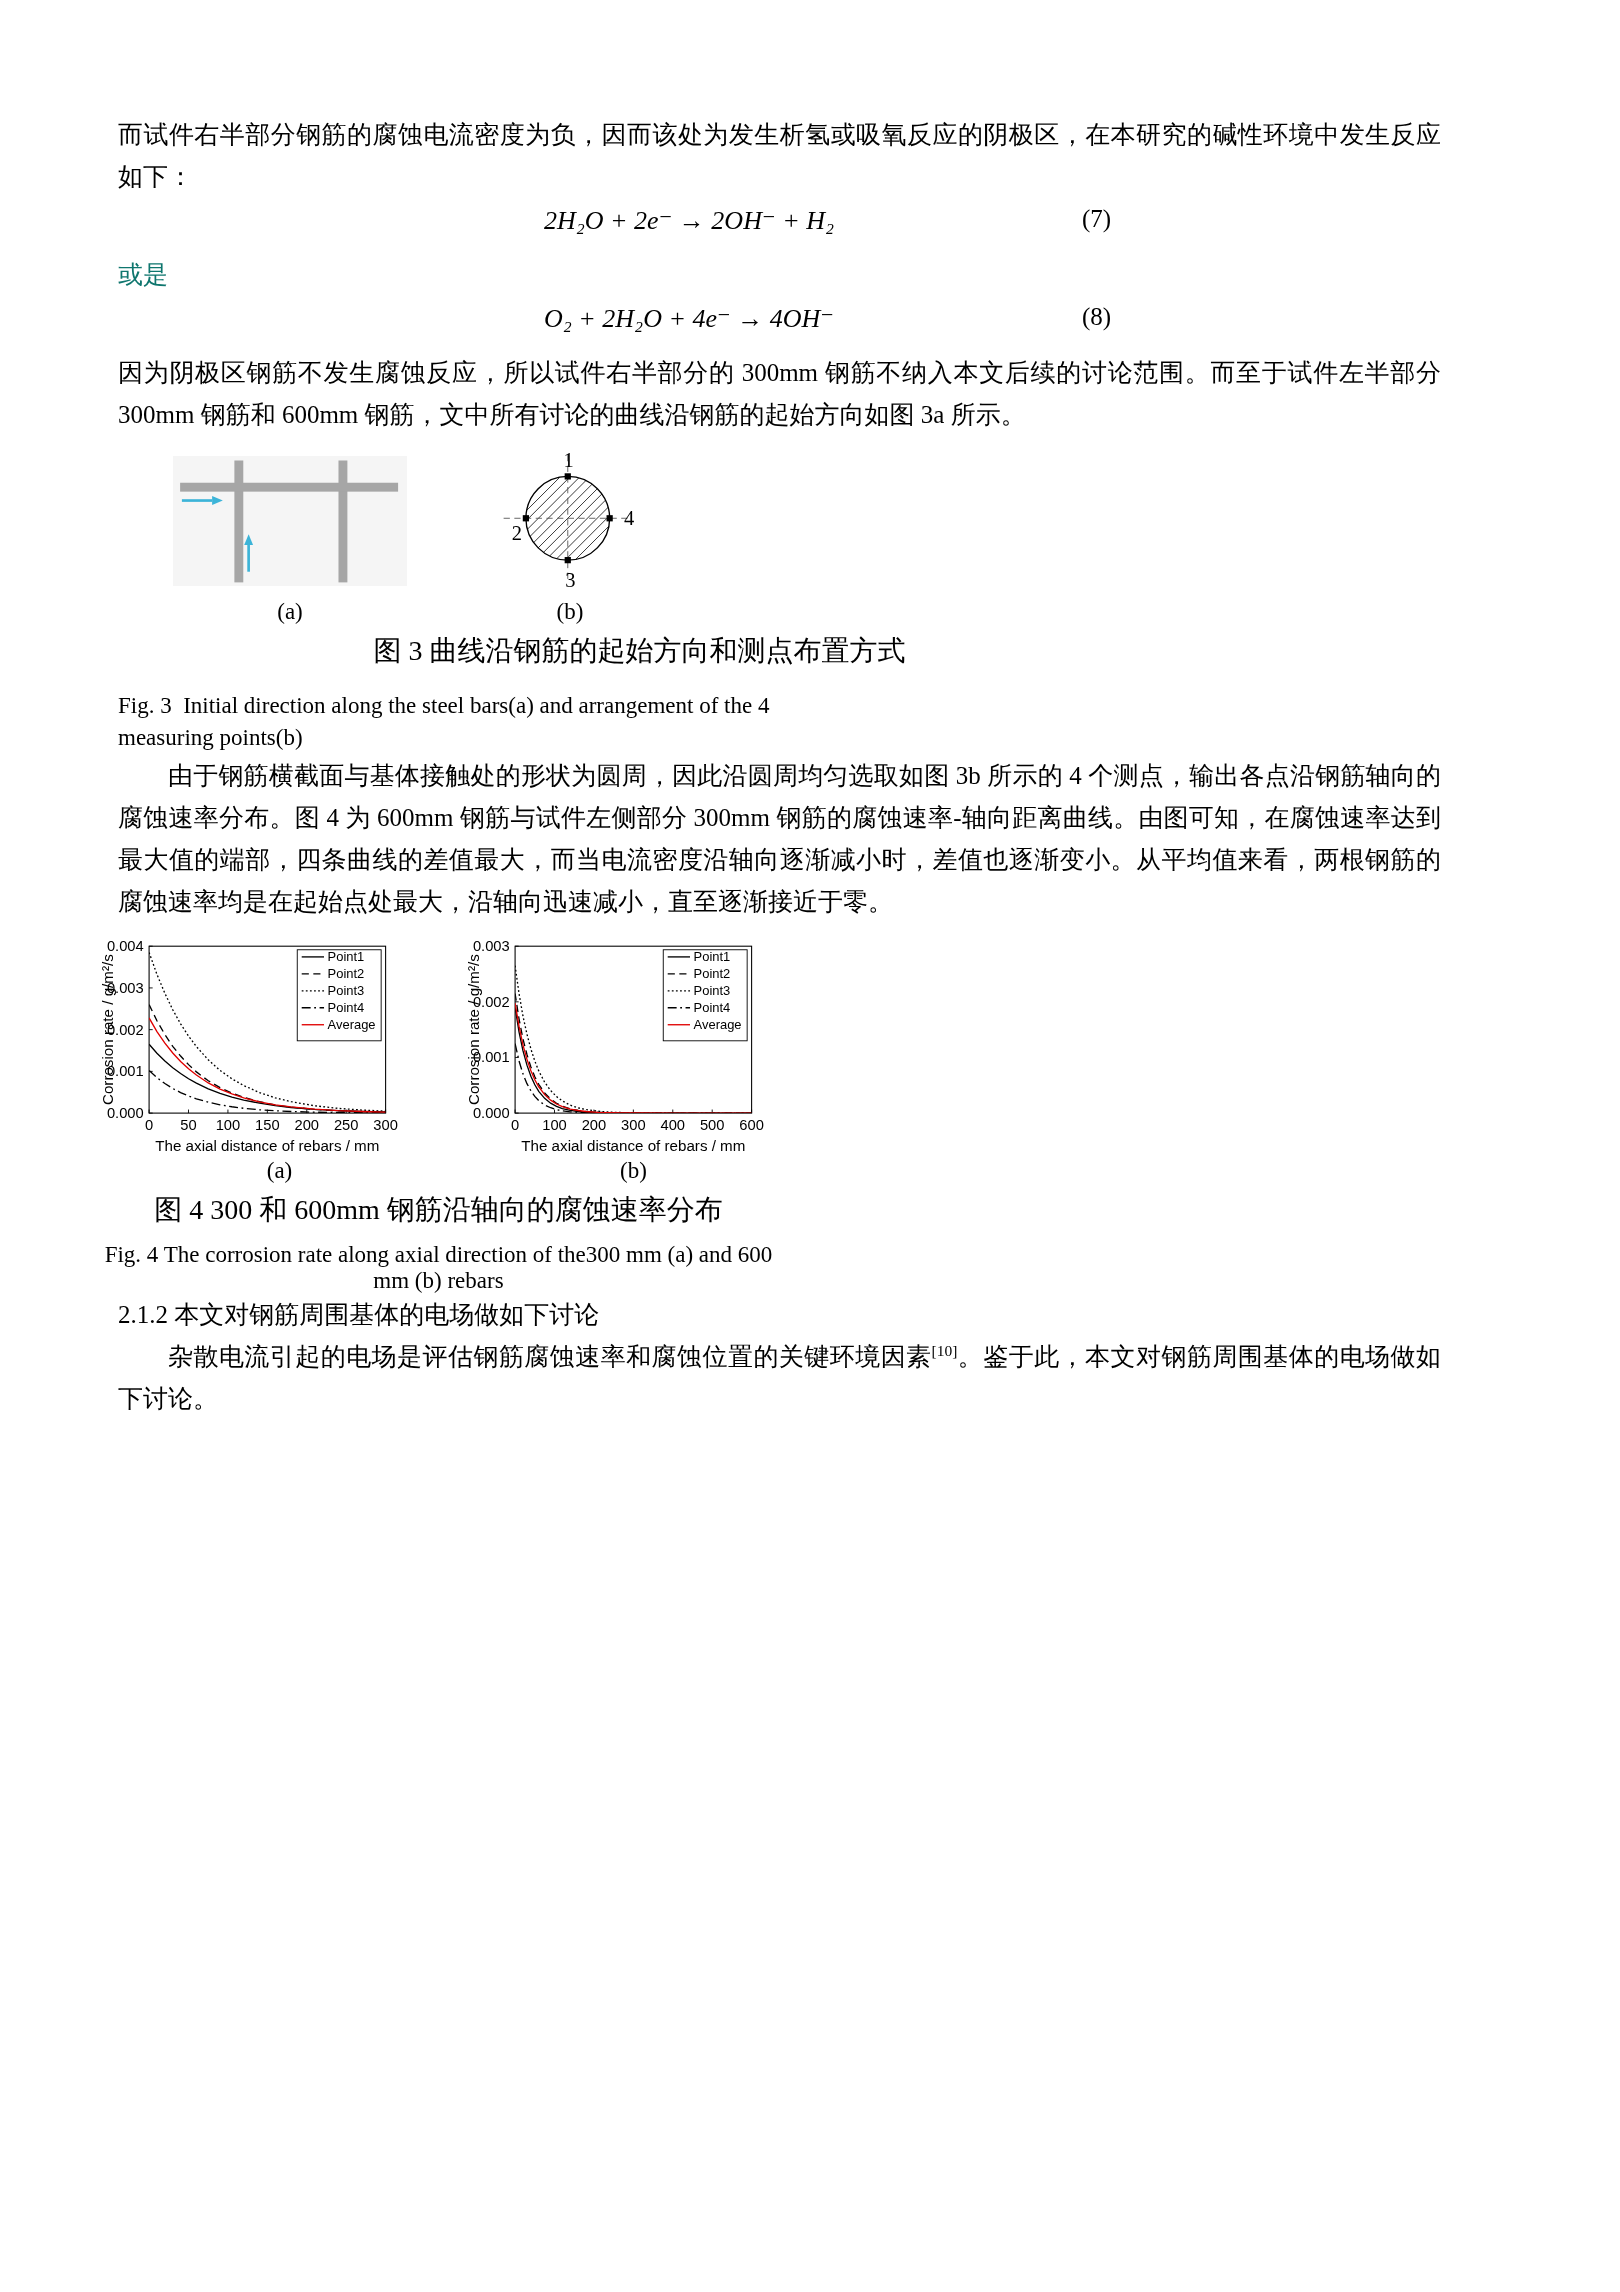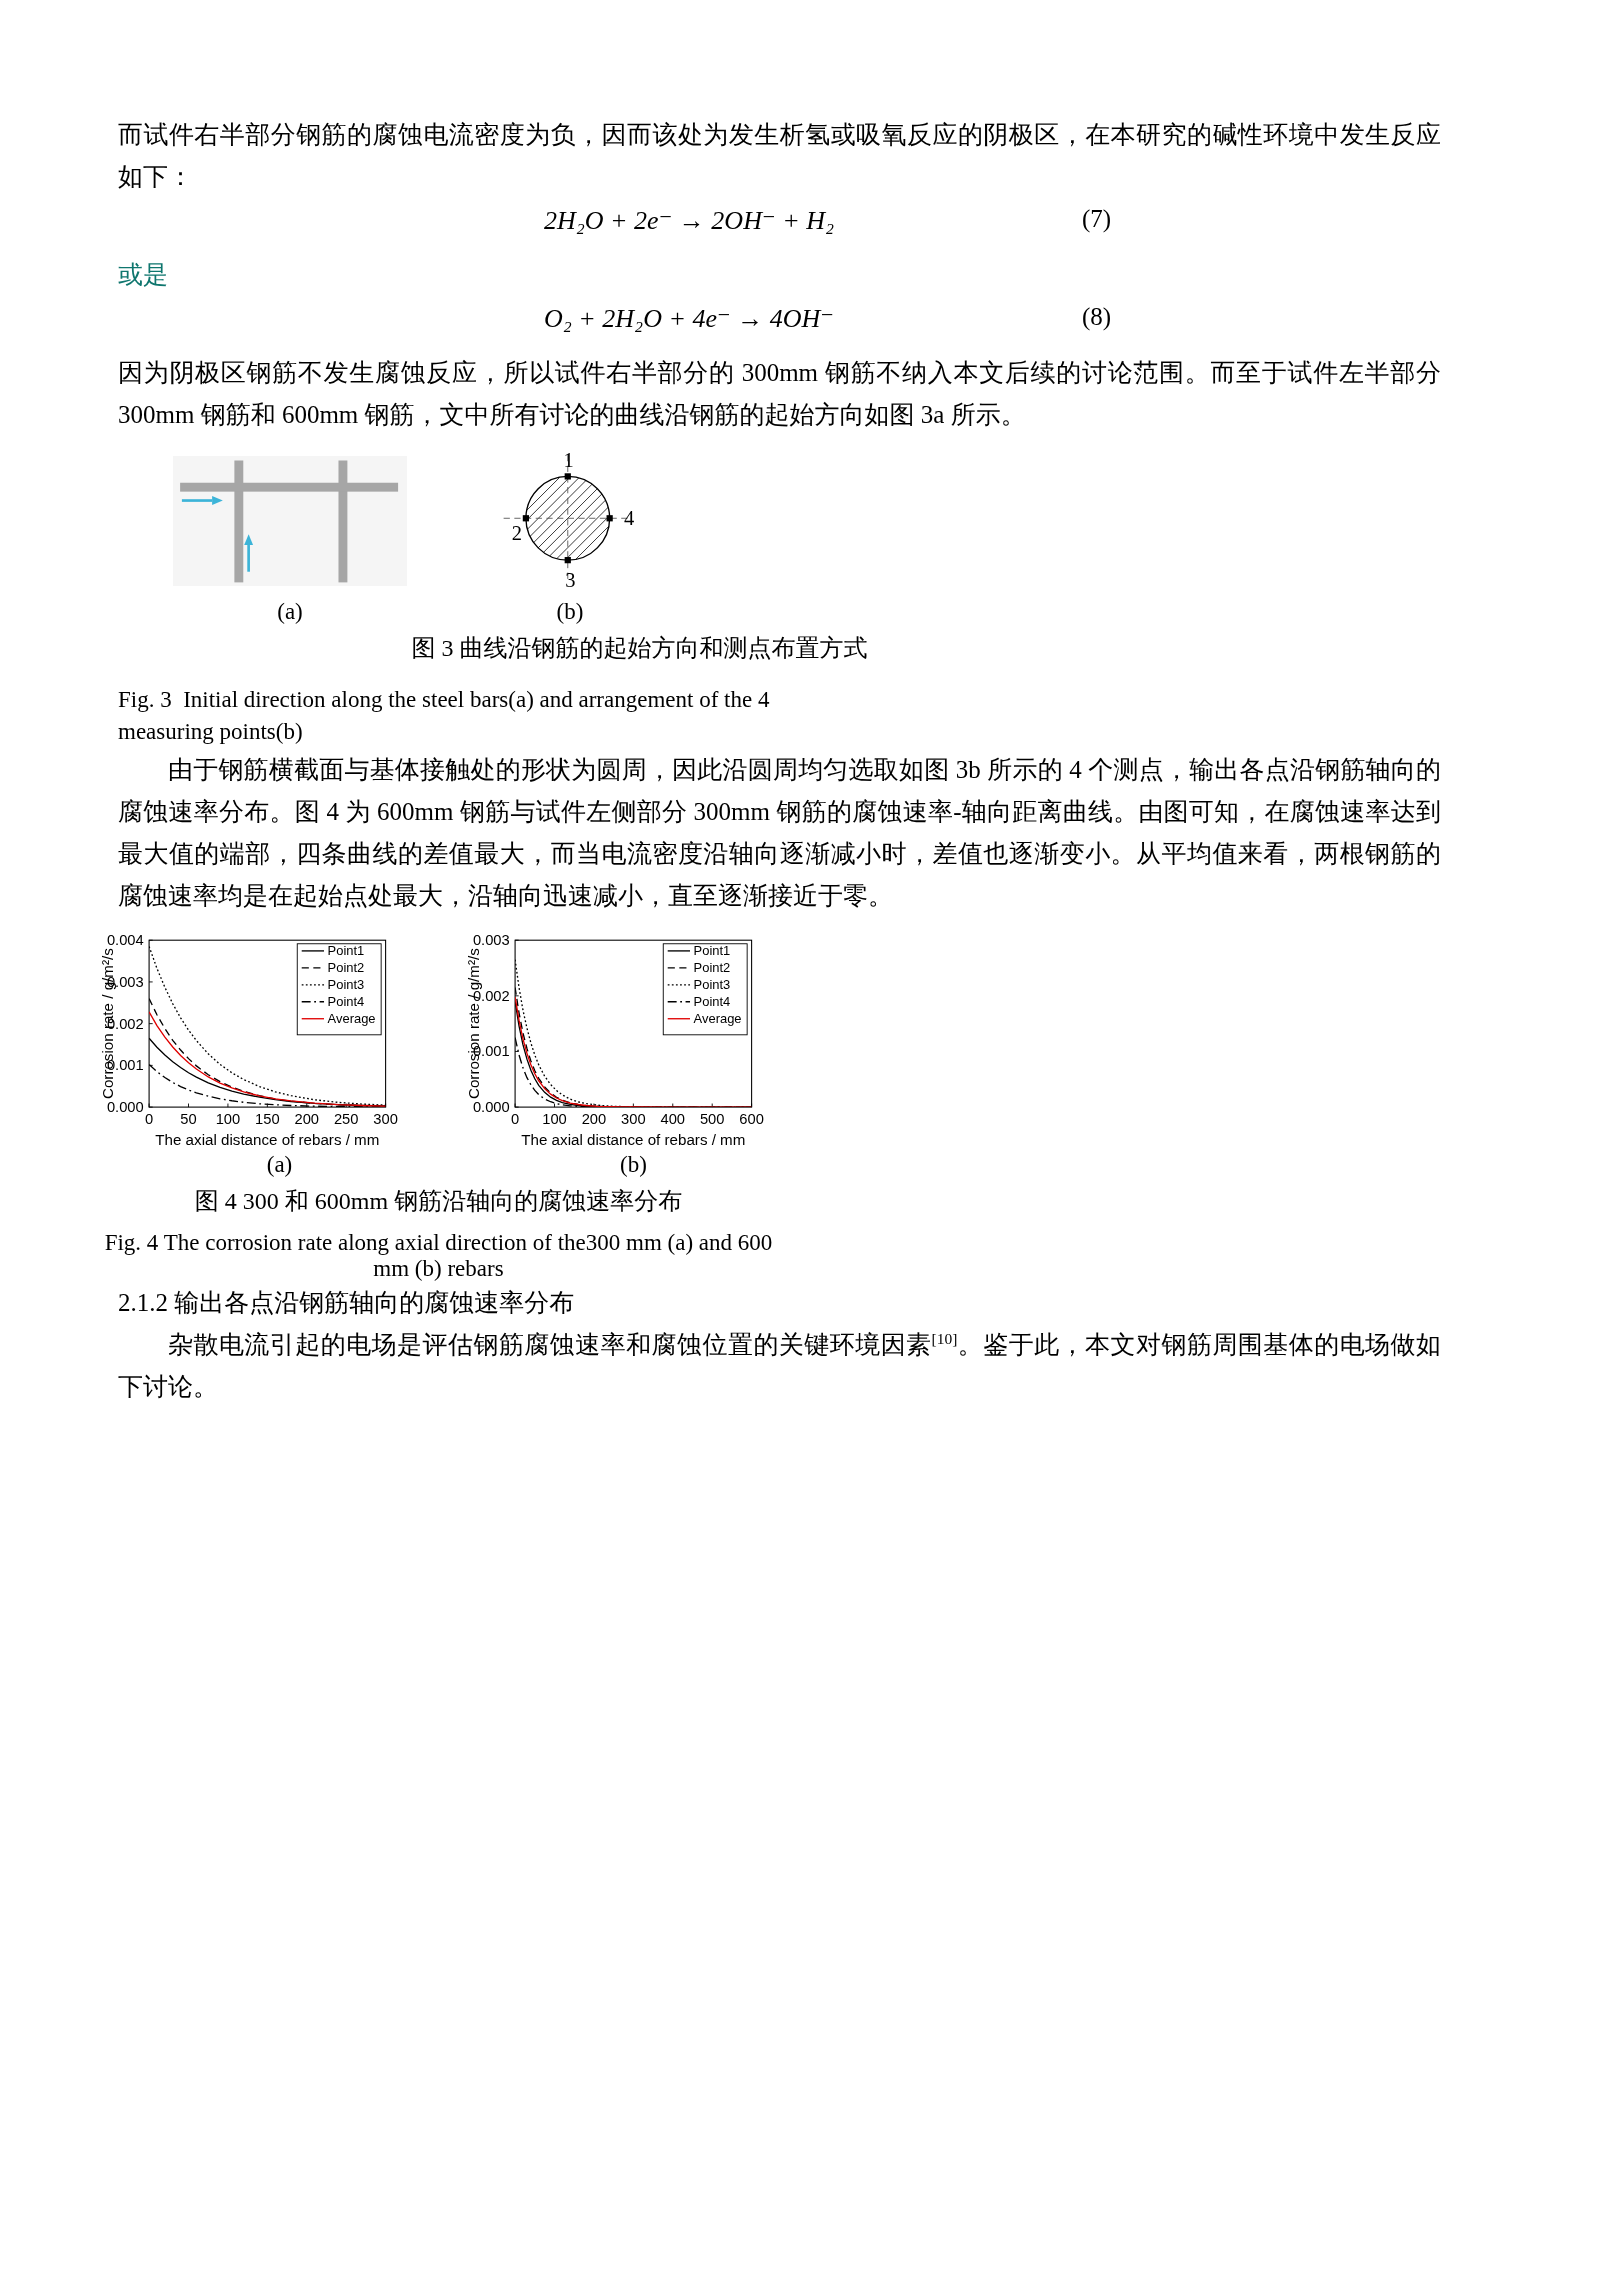--- a/index.html
+++ b/index.html
@@ -18,21 +18,21 @@
   .eq-row { position: relative; height: 42px; margin: 7.1px 0; font-size: 26px; }
   .eq-body { position: absolute; left: 12px; width: 1118px; text-align: center; font-style: italic; }
   .eq-num { position: absolute; left: 964px; top: 0; font-style: normal; font-size: 25px; }
 
   .fig3 { margin-top: 10.7px; width: 1043px; }
   .fig3-row { display: flex; align-items: center; margin-left: 55px; }
   .gap95 { width: 85px; flex: 0 0 85px; }
   .w263 { width: 234px; text-align: center; display: inline-block; }
   .w175 { width: 156px; text-align: center; display: inline-block; }
   .sub-row { display: flex; margin-left: 55px; margin-top: 5.3px; font-size: 23px; }
-  .cap-cn { text-align: center; font-size: 24px; margin-top: 7.1px; }
+  .cap-cn { text-align: center; font-size: 28px; margin-top: 7.1px; }
   .cap-en { text-align: left; font-size: 23px; line-height: 32px; margin-top: 20px; }
 
   .fig4 { width: 677px; margin-left: -18px; margin-top: 16px; }
   .fig4-row { display: flex; }
   .gap75 { width: 67px; flex: 0 0 67px; }
   .w335 { width: 299px; text-align: center; display: inline-block; }
   .sub-row4 { display: flex; margin-left: 36px; margin-top: 1.8px; font-size: 23px; }
   .cap-en4 { text-align: center; font-size: 23px; margin-top: 13px; }
 
   .section { margin-top: 14.3px; }
@@ -232,18 +232,18 @@
     </div>
     <div class="sub-row4">
       <span class="w335">(a)</span>
       <span class="gap75"></span>
       <span class="w335">(b)</span>
     </div>
     <div class="cap-cn">图 4 300 和 600mm 钢筋沿轴向的腐蚀速率分布</div>
     <div class="cap-en4">Fig. 4 The corrosion rate along axial direction of the300 mm (a) and 600 mm (b) rebars</div>
   </div>
 
-  <p class="body section">2.1.2 输出各点沿钢筋轴向的腐蚀速率分布</p>
+  <p class="body section">2.1.2 本文对钢筋周围基体的电场做如下讨论</p>
 
   <p class="body indent"><span>杂散电流引起的电场是评估钢筋腐蚀速率和腐蚀位置的关键环境因素</span><sup class="cite">[10]</sup><span>。鉴于此，本文对钢筋周围基体的电场做如下讨论。</span></p>
 
 </div>
 
 
 </body></html>

